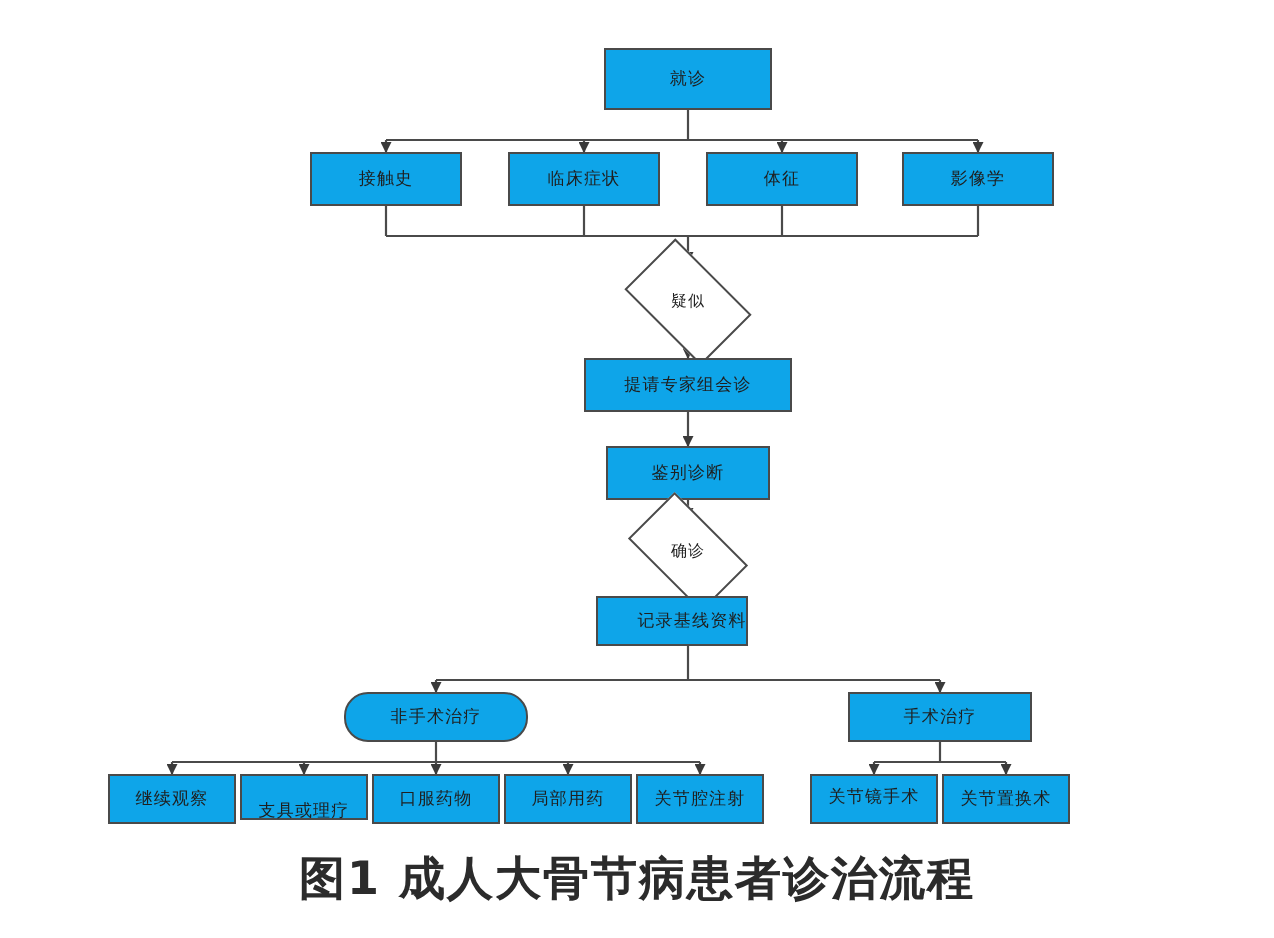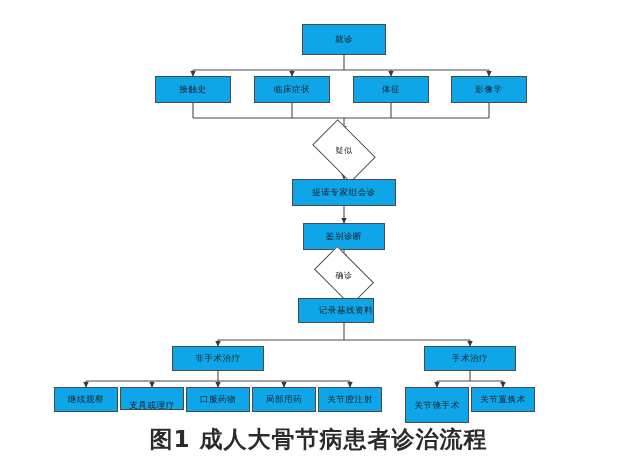--- a/index.html
+++ b/index.html
@@ -163,21 +163,21 @@
 
   <div class="node diamond" style="left:318px; top:259px; width:52px; height:33px;">
     <span class="dshape"></span>
     <span class="dlabel">确诊</span>
   </div>
 
   <div class="node" style="left:298px; top:298px; width:76px; height:25px;padding-left:20px;">
     <span>记录基线资料</span>
   </div>
 
-  <div class="node" style="left:172px; top:346px; width:92px; height:25px;">
+  <div class="node" style="left:172px; top:346px; width:92px; height:25px;border-radius:12px;">
     <span>非手术治疗</span>
   </div>
   <div class="node" style="left:424px; top:346px; width:92px; height:25px;">
     <span>手术治疗</span>
   </div>
 
   <div class="node" style="left:54px; top:387px; width:64px; height:25px;">
     <span>继续观察</span>
   </div>
   <div class="node" style="left:120px; top:387px; width:64px; height:23px;align-items:flex-end;">
@@ -186,21 +186,21 @@
   <div class="node" style="left:186px; top:387px; width:64px; height:25px;">
     <span>口服药物</span>
   </div>
   <div class="node" style="left:252px; top:387px; width:64px; height:25px;">
     <span>局部用药</span>
   </div>
   <div class="node" style="left:318px; top:387px; width:64px; height:25px;">
     <span>关节腔注射</span>
   </div>
 
-  <div class="node" style="left:405px; top:387px; width:64px; height:36px;">
+  <div class="node" style="left:405px; top:387px; width:64px; height:25px;font-family:Liberation Mono, monospace;">
     <span>关节镜手术</span>
   </div>
   <div class="node" style="left:471px; top:387px; width:64px; height:25px;">
     <span>关节置换术</span>
   </div>
 
   <div class="caption">图1 成人大骨节病患者诊治流程</div>
 
 </div>
 

